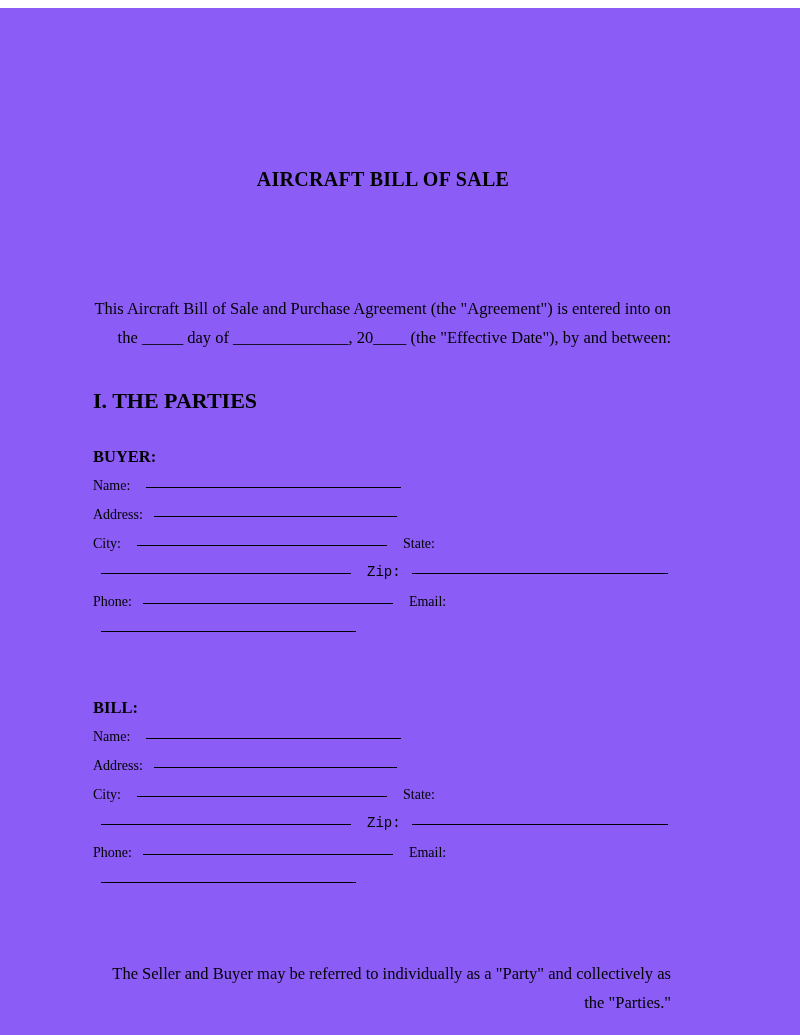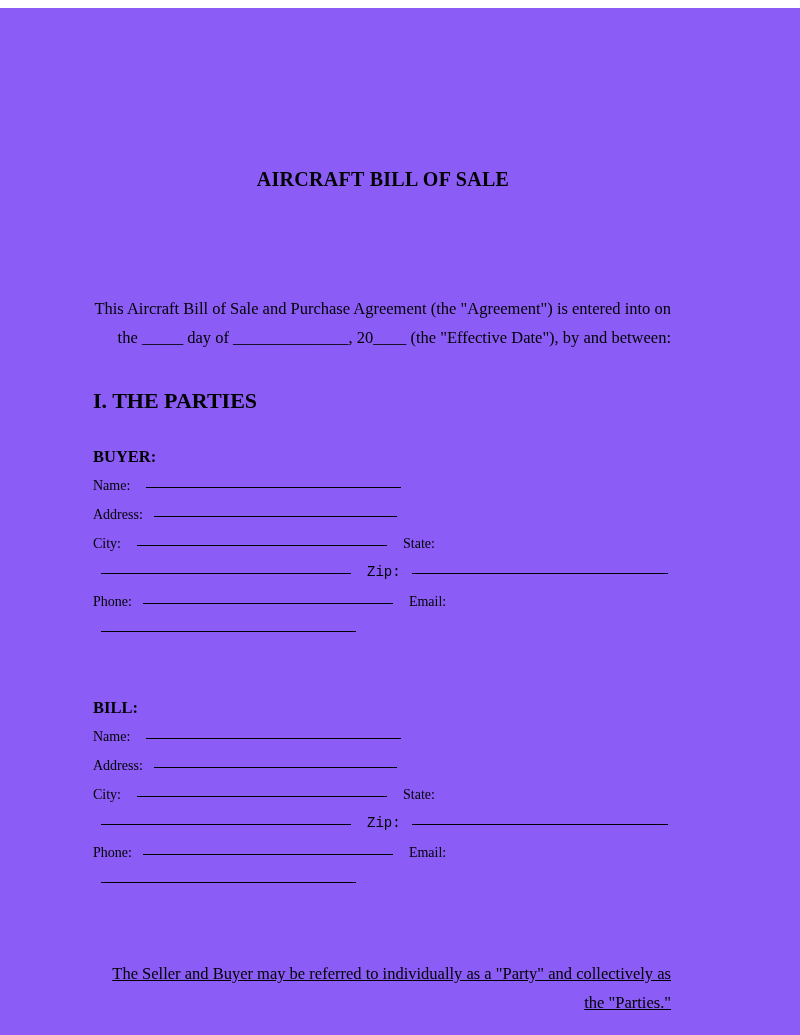--- a/index.html
+++ b/index.html
@@ -40,21 +40,21 @@
 
   
   .para {
     font-size: 16.5px;
     line-height: 29px;
     margin: 0;
     width: 578px;
     text-align: right;
   }
   .para-intro { padding-top: 103px; }
-  .para-closing { padding-top: 63px; text-decoration: underline; }
+  .para-closing { padding-top: 63px; }
 
   
   .section-heading {
     font-size: 22px;
     font-weight: bold;
     line-height: 29px;
     margin: 0;
     padding-top: 34px;
   }
   .party-heading {

